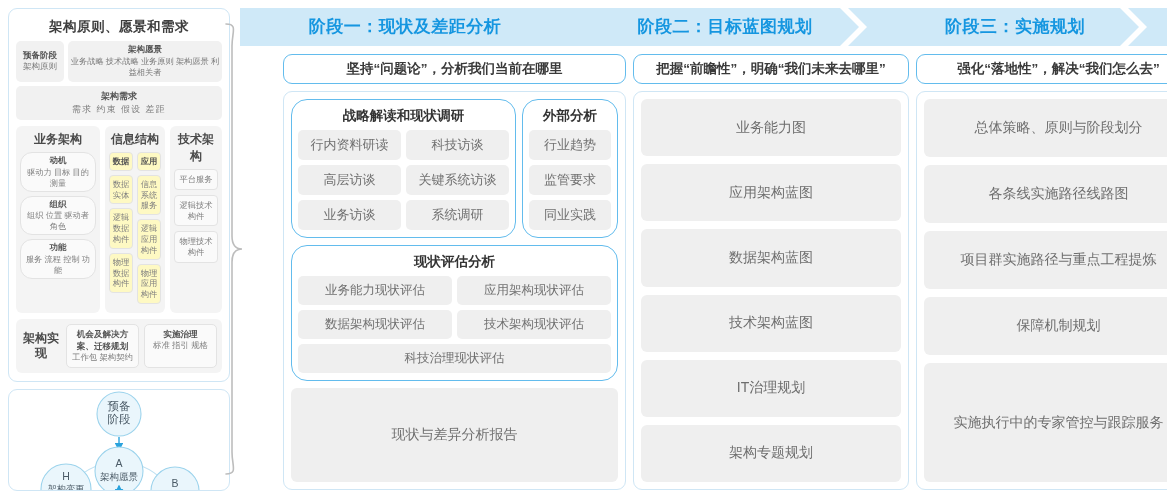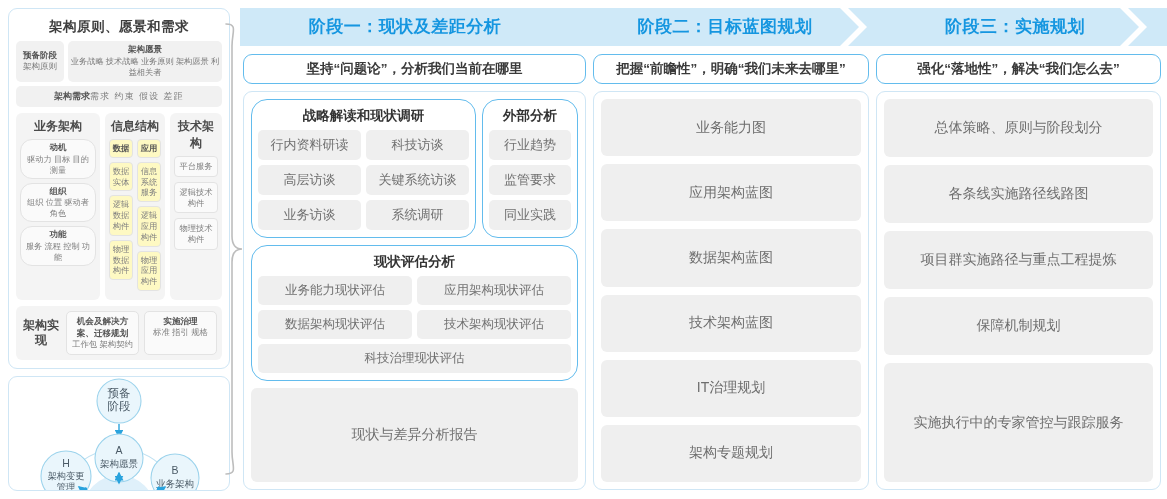--- a/index.html
+++ b/index.html
@@ -33,21 +33,21 @@
     text-align: center; color: #6b6b6b;
   }
   .row { display: flex; gap: 4px; }
   .r1 { margin-bottom: 4px; }
   .b-prep { width: 48px; flex: none; flex-direction: column; padding: 3px 1px; }
   .b-prep .h { font-size: 8.5px; font-weight: bold; color: #555; line-height: 1.35; }
   .b-prep .s { font-size: 8.5px; color: #7a7a7a; line-height: 1.35; }
   .b-vision { flex: 1; flex-direction: column; padding: 3px 2px; }
   .b-vision .h { font-size: 8.5px; font-weight: bold; color: #555; line-height: 1.4; }
   .b-vision .s { font-size: 8.2px; color: #7a7a7a; line-height: 1.4; }
-  .b-req { width: 100%; flex-direction: row; padding: 4px 2px; }
+  .b-req { width: 100%; flex-direction: column; padding: 4px 2px; }
   .b-req .h { font-size: 9px; font-weight: bold; color: #555; line-height: 1.45; }
   .b-req .s { font-size: 8.8px; color: #7a7a7a; line-height: 1.5; letter-spacing: 1.5px; }
 
   .three { display: flex; gap: 5px; margin-top: 6px; }
   .col-sec { background: #f4f4f4; border-radius: 6px; padding: 5px 4px; }
   .c-biz { width: 84px; }
   .c-info { flex: 1; }
   .c-tech { width: 52px; }
   .sec-title {
     text-align: center; font-size: 12px; font-weight: bold; color: #4a4a4a;
@@ -99,21 +99,21 @@
   .band-label {
     position: absolute; top: 0; height: 38px; line-height: 38px;
     font-size: 17px; font-weight: bold; color: #1596e0; text-align: center;
     letter-spacing: .5px; white-space: nowrap;
   }
   .bl1 { left: 0px;   width: 330px; }
   .bl2 { left: 350px; width: 270px; }
   .bl3 { left: 630px; width: 290px; }
 
   
-  .pcol { position: absolute; top: 54px; }
+  .pcol { position: absolute; top: 54px; margin-left: 40px; }
   .p1 { left: 243px; width: 343px; }
   .p2 { left: 593px; width: 276px; }
   .p3 { left: 876px; width: 285px; }
 
   .slogan {
     border: 1.4px solid #63bced; border-radius: 9px; background: #fff;
     height: 30px; line-height: 28px; text-align: center;
     font-size: 13.5px; font-weight: bold; color: #3a3a3a;
     margin-bottom: 7px; white-space: nowrap;
   }

